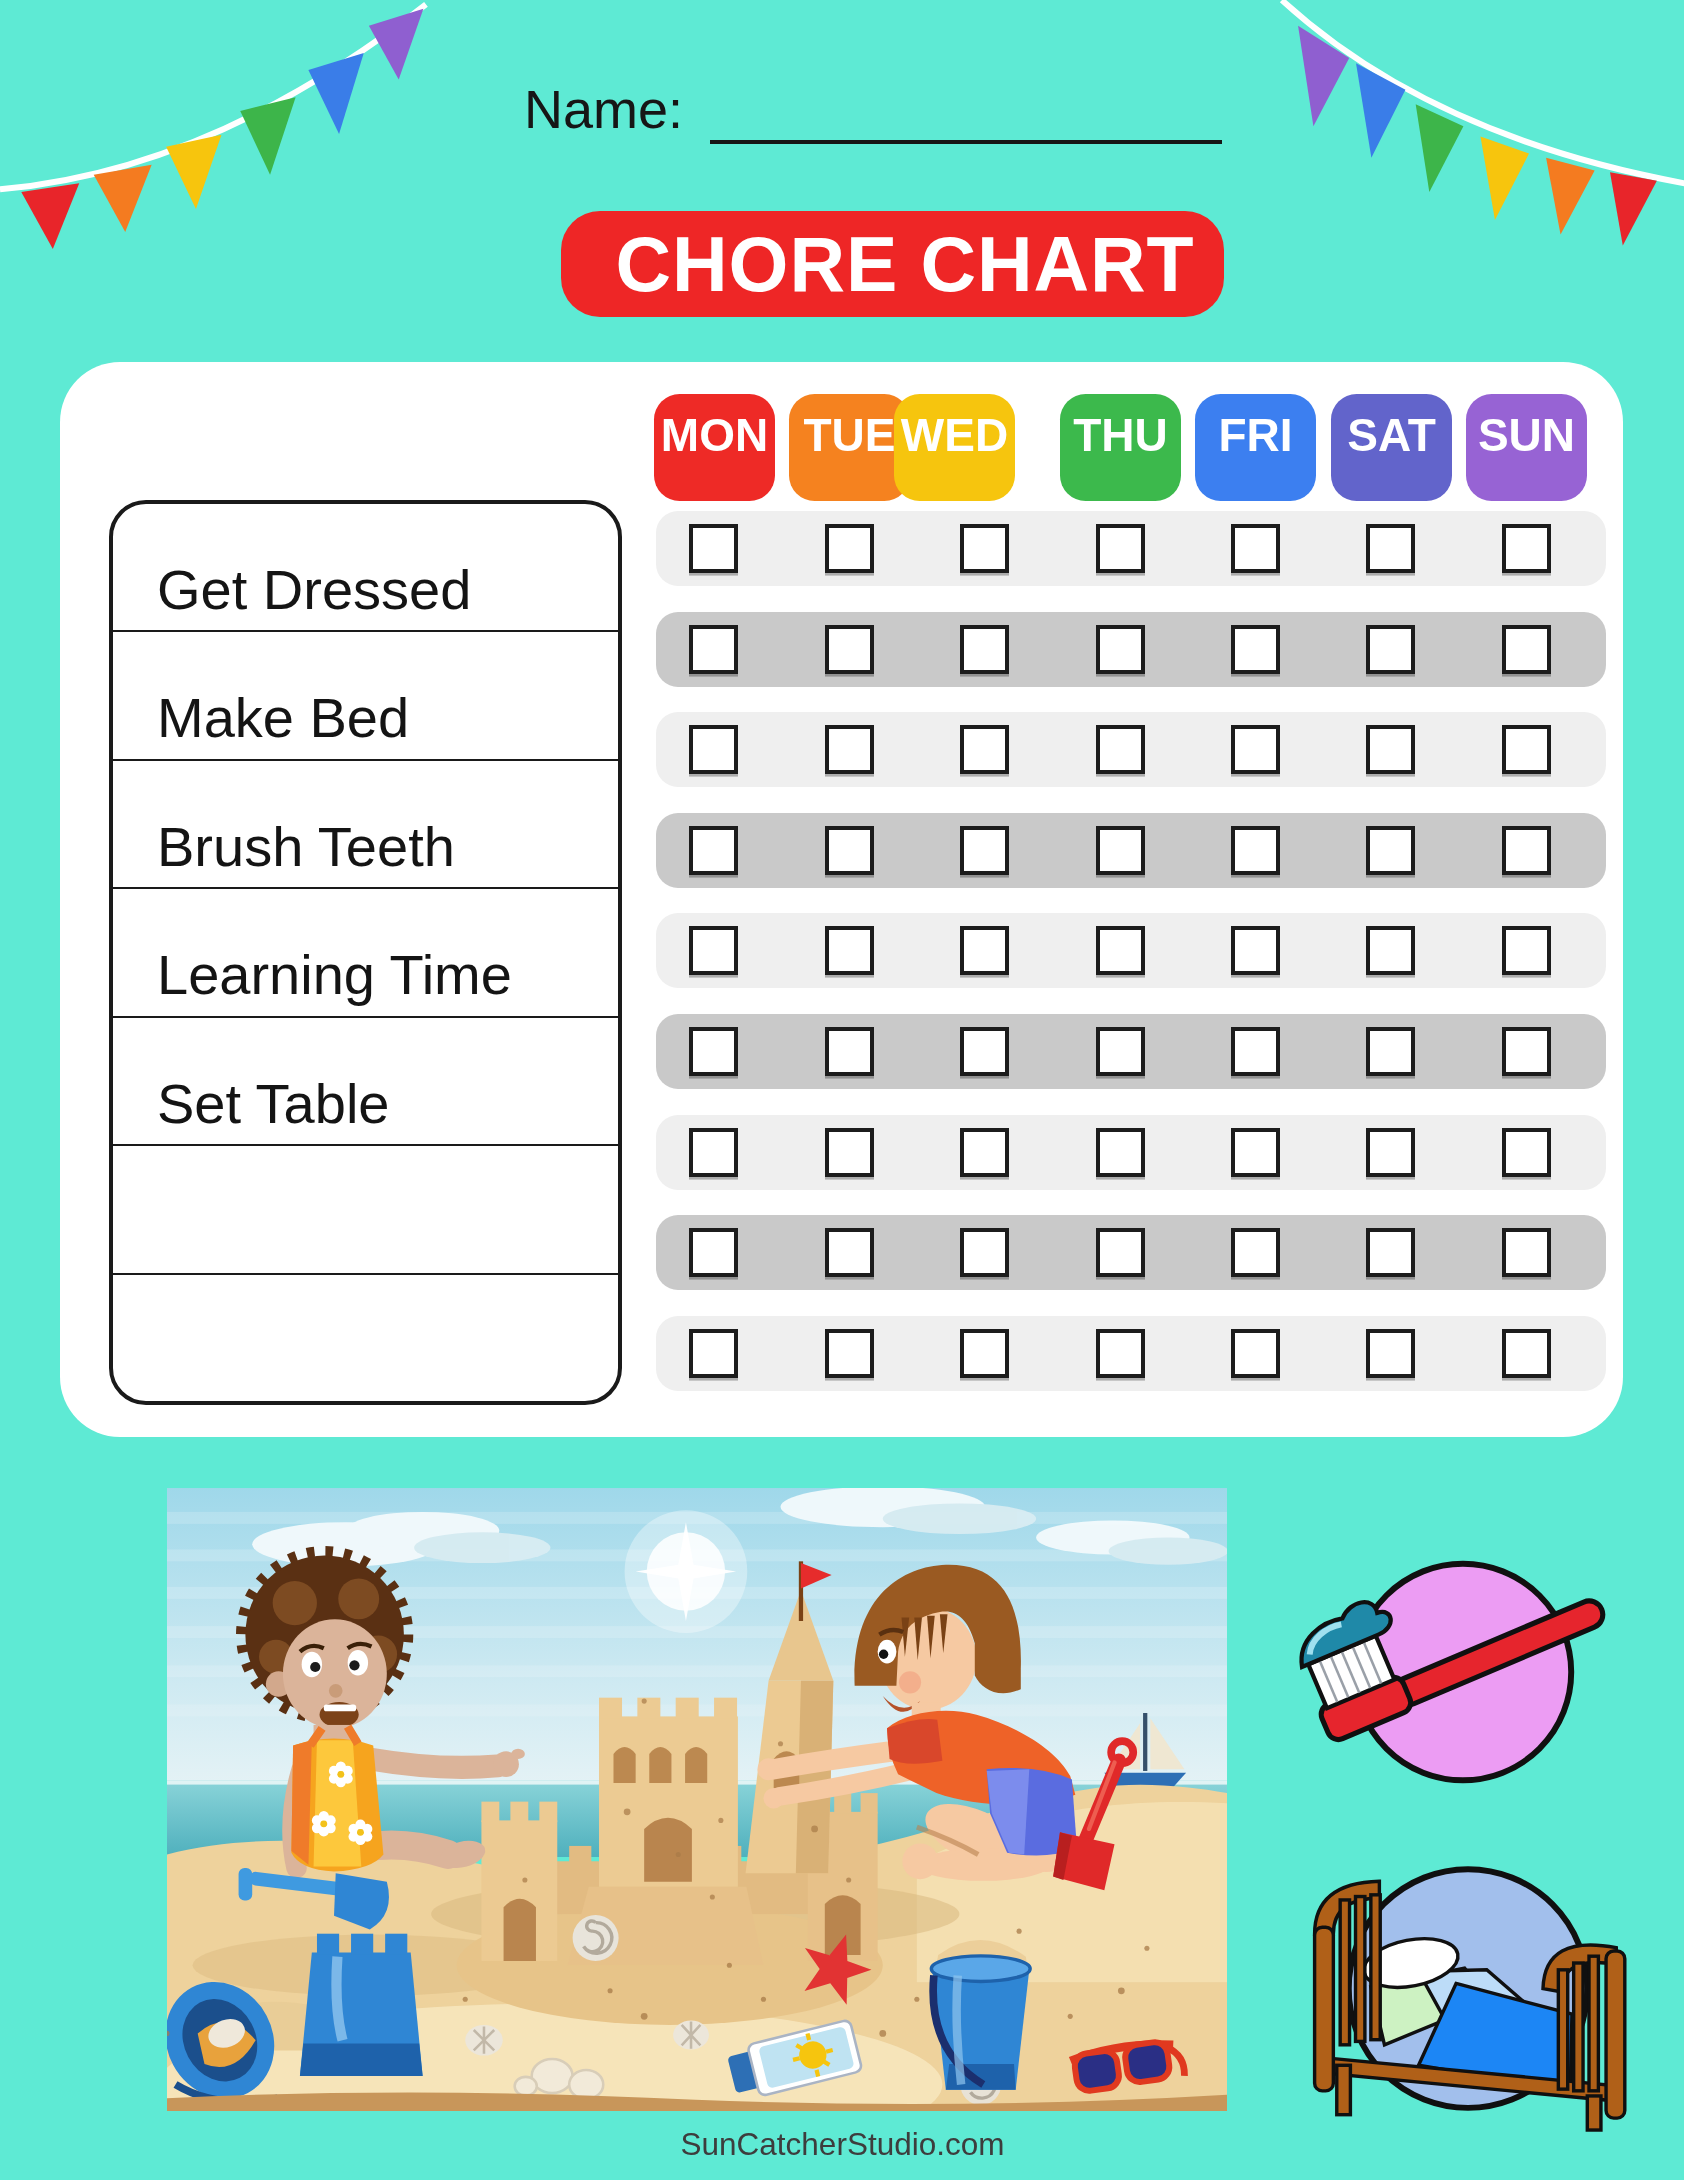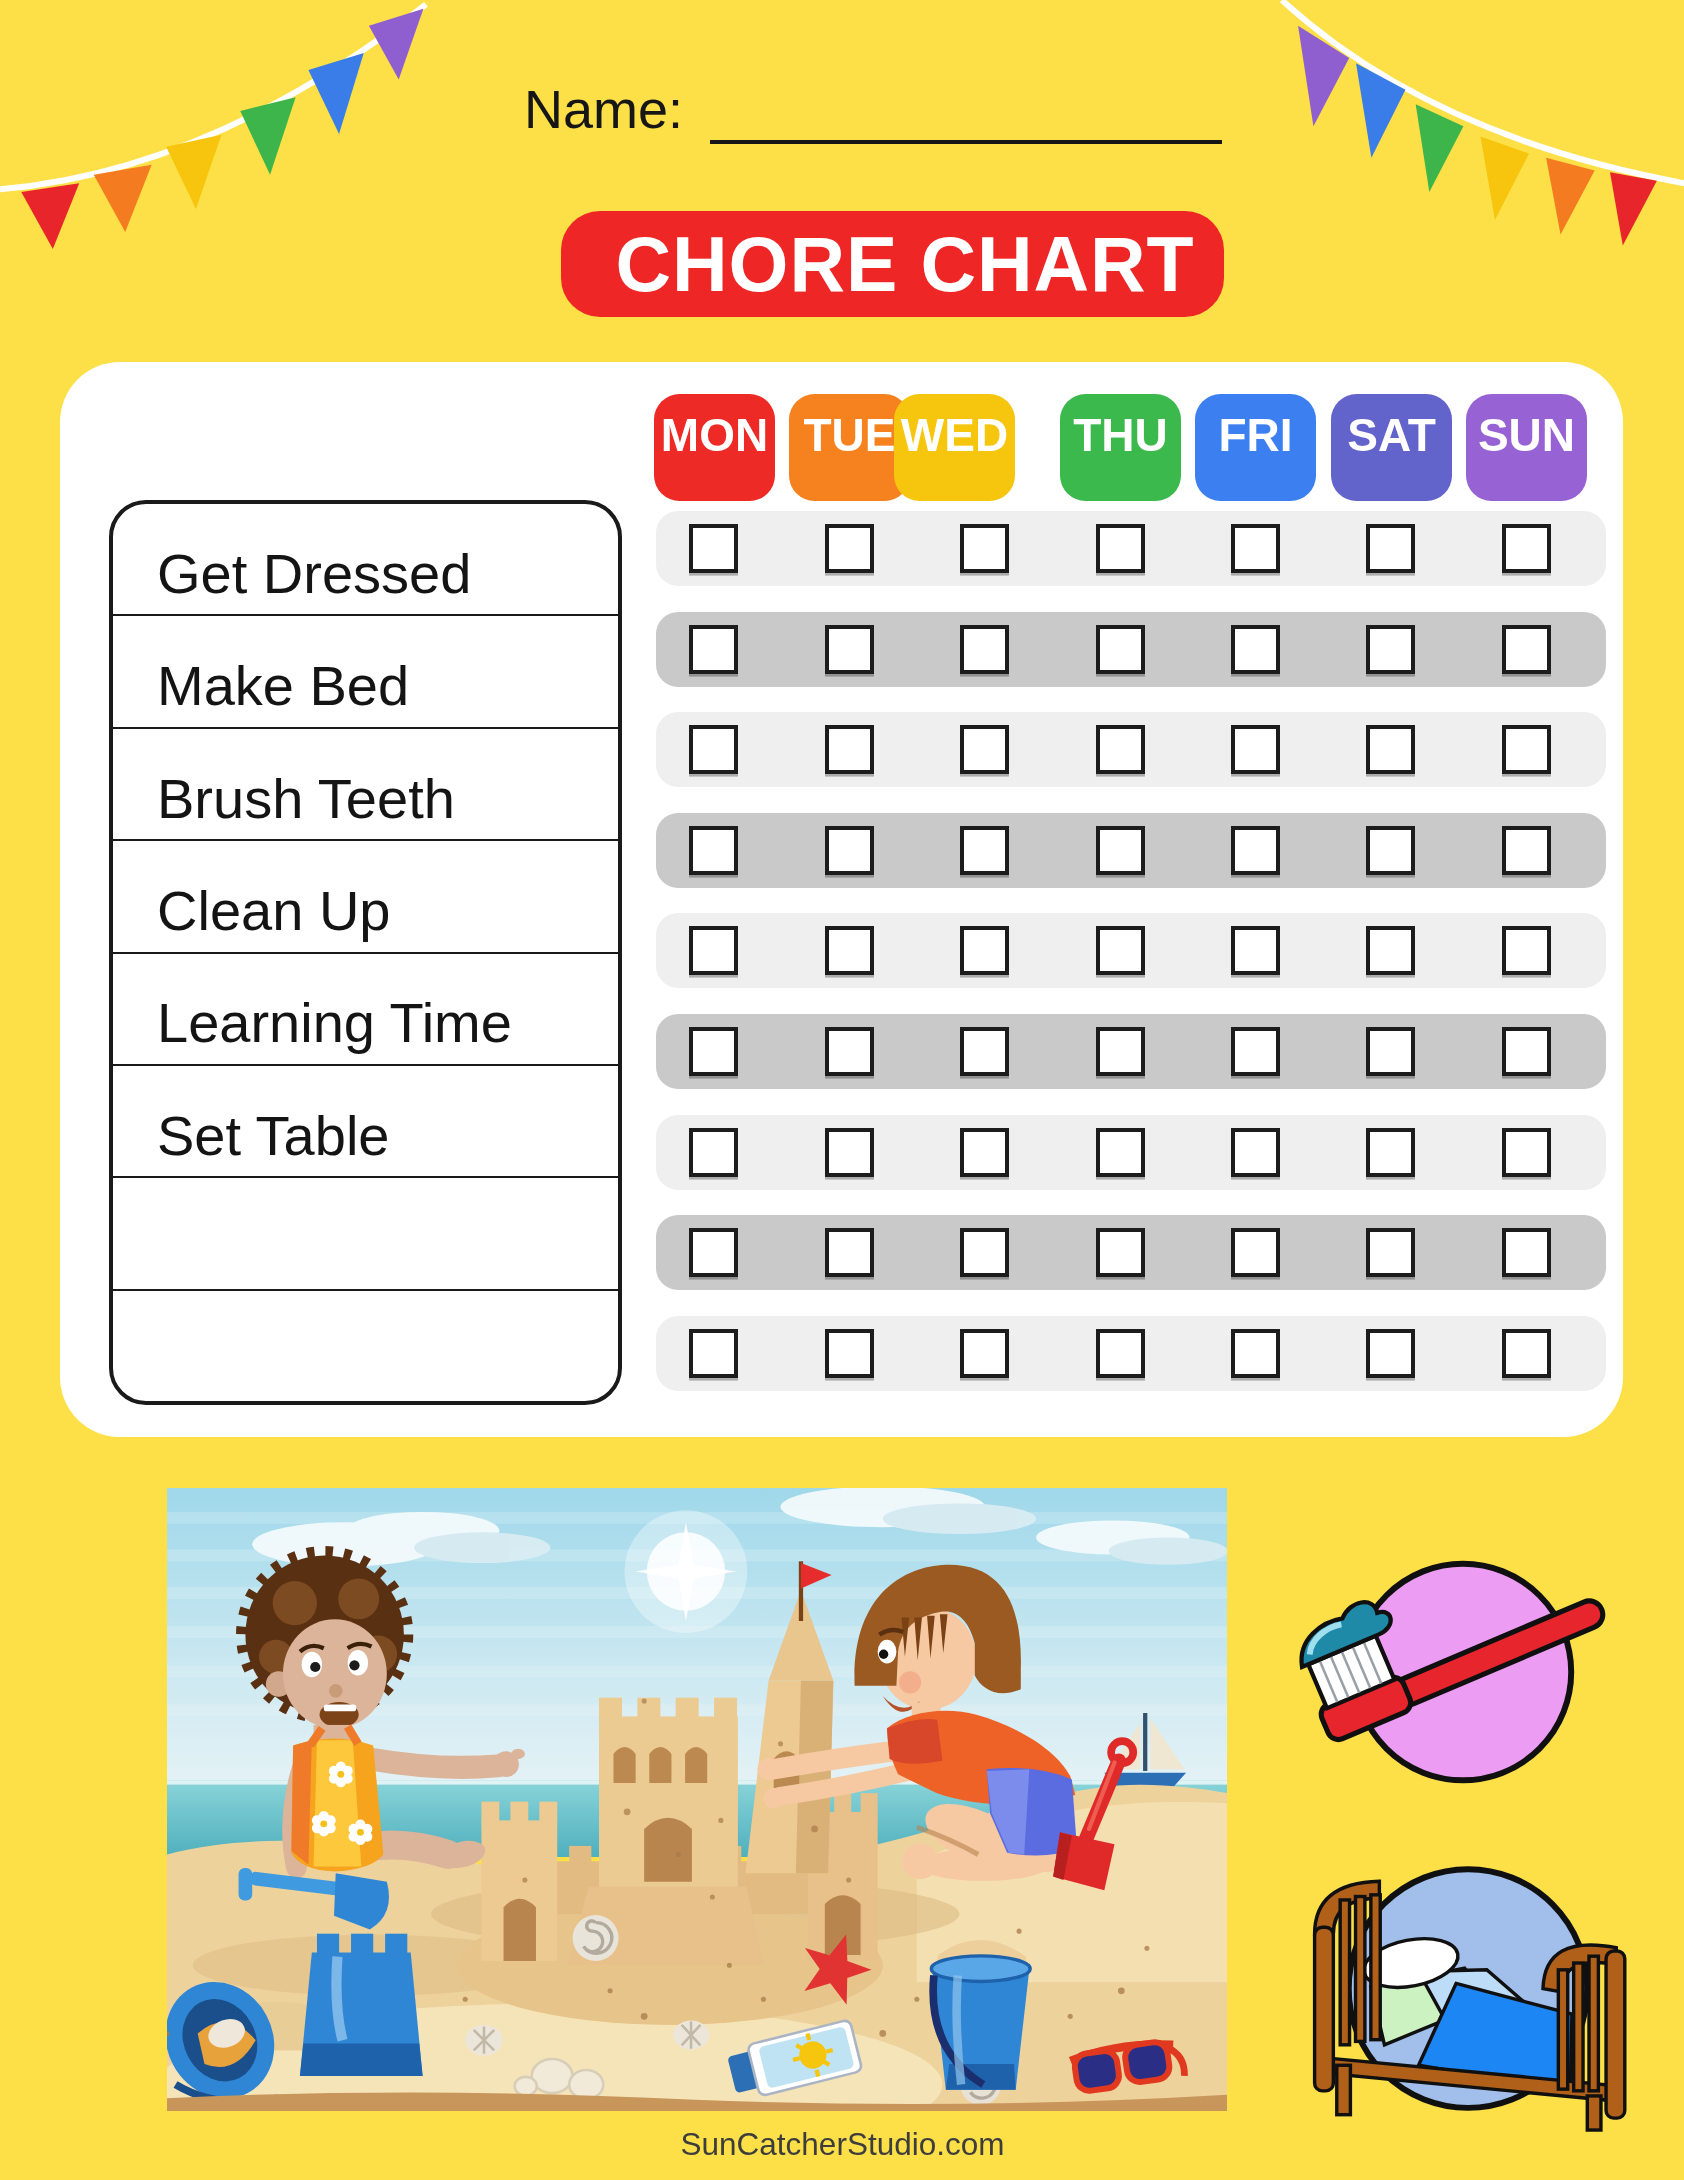--- a/index.html
+++ b/index.html
@@ -29,21 +29,21 @@
   .checkbox{position:absolute;top:12.8px;width:49px;height:49px;box-sizing:border-box;background:#fff;
     border:4.3px solid #1c1c1c;box-shadow:0 2.6px 0 rgba(0,0,0,.28);}
 
   #footer{position:absolute;left:0;top:2126px;width:100%;text-align:center;font-size:31.5px;color:#3d3d3d;}
 
   svg{display:block;}
 </style>
 </head>
 <body>
 
-<div id="page" style="background: #fde047;">
+<div id="page" style="background: #5eead4;">
 
   <svg id="bunting-left" class="abs" style="left:0;top:0" width="443" height="256" viewBox="0 0 520 300">
     <path d="M0,222 Q250,200 500,5" fill="none" stroke="#ffffff" stroke-width="7"></path>
     <g id="bunting-left-flags">
         <polygon points="25,225 93,215 62,292" fill="#e8252a"></polygon>
         <polygon points="110,205 178,193 147,272" fill="#f47b20"></polygon>
         <polygon points="195,172 260,158 230,245" fill="#f7c50d"></polygon>
         <polygon points="282,130 347,114 317,205" fill="#3db54a"></polygon>
         <polygon points="362,82 427,62 398,157" fill="#3a7de8"></polygon>
         <polygon points="433,30 497,10 468,93" fill="#8f5fd0"></polygon>
@@ -79,23 +79,20 @@
       <div class="day-badge" style="left: 1406px; background: rgb(151, 99, 212); text-align: center;">SUN</div>
       <div id="chore-box">
         <div class="chore-row">
           <span>Get Dressed</span>
         </div>
         <div class="chore-row">
           <span>Make Bed</span>
         </div>
         <div class="chore-row">
           <span>Brush Teeth</span>
-        </div>
-        <div class="chore-row">
-          <span>Clean Up</span>
         </div>
         <div class="chore-row">
           <span>Learning Time</span>
         </div>
         <div class="chore-row">
           <span>Set Table</span>
         </div>
         <div class="chore-row">
           <span></span>
         </div>

